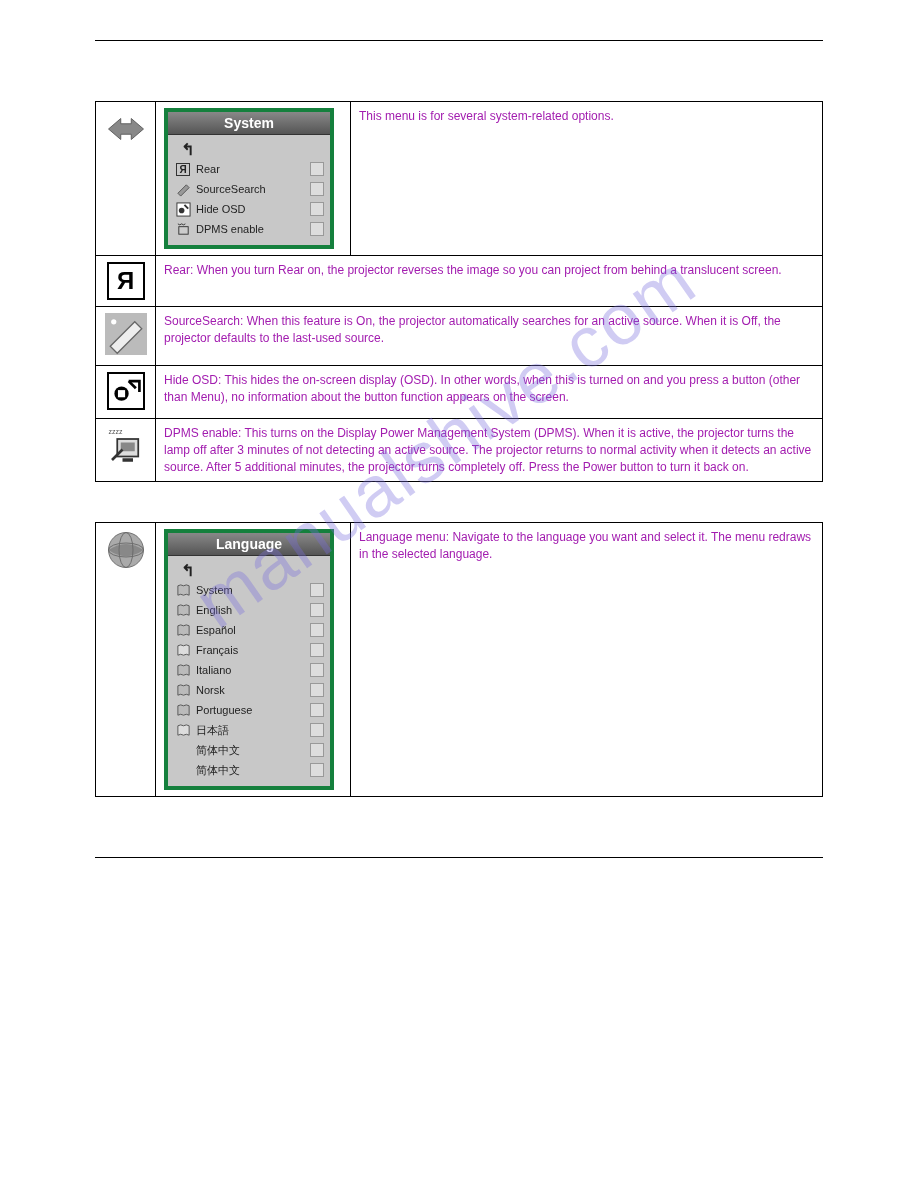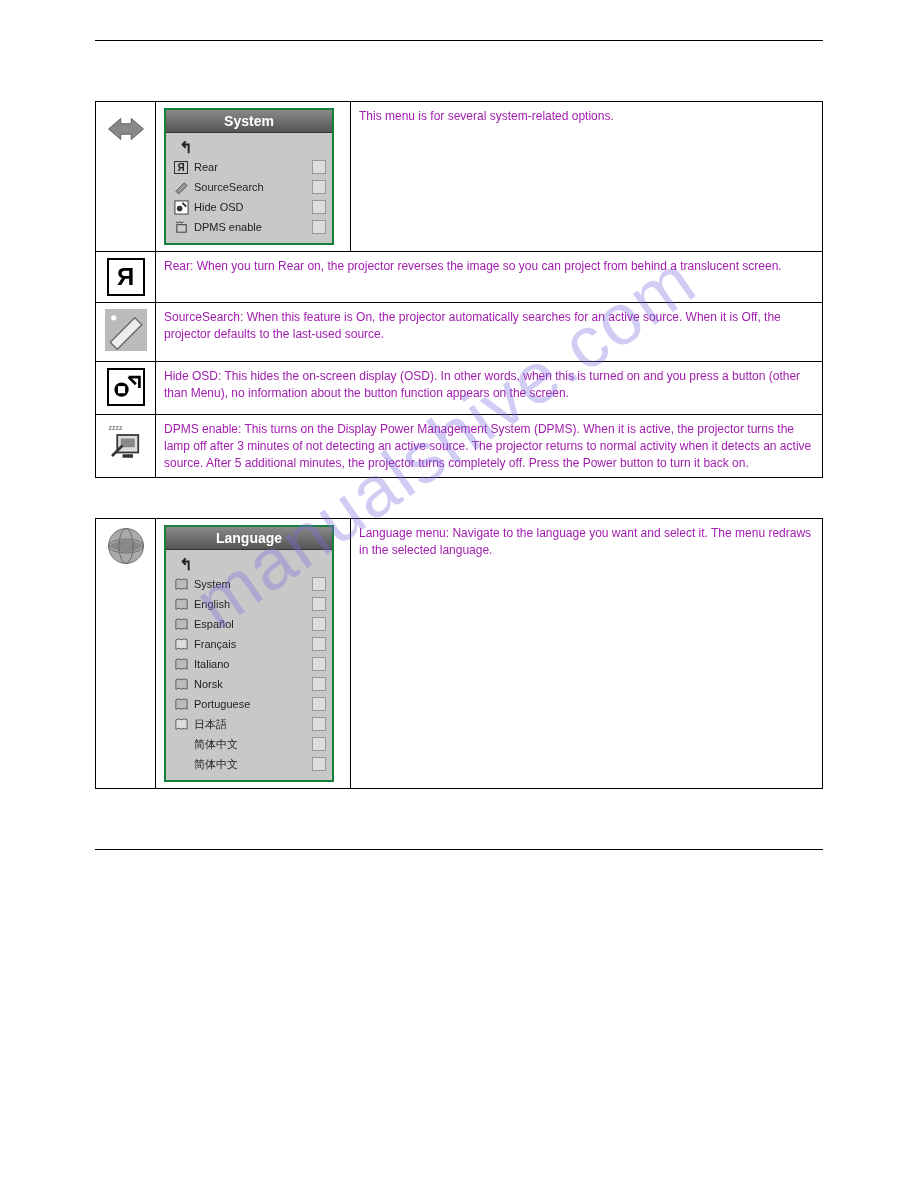--- a/index.html
+++ b/index.html
@@ -58,21 +58,21 @@
     width: 38px;
     height: 38px;
     display: inline-flex;
     align-items: center;
     justify-content: center;
     font-family: Arial;
     font-weight: bold;
     font-size: 24px;
   }
   .osd-panel {
-    border: 2px solid #15803d;
+    border: 4px solid #15803d;
     background: #c8c8c8;
     width: 170px;
   }
   .osd-title {
     background: linear-gradient(to bottom, #888, #555);
     color: #fff;
     font-weight: bold;
     text-align: center;
     padding: 3px 0;
     font-size: 14px;

